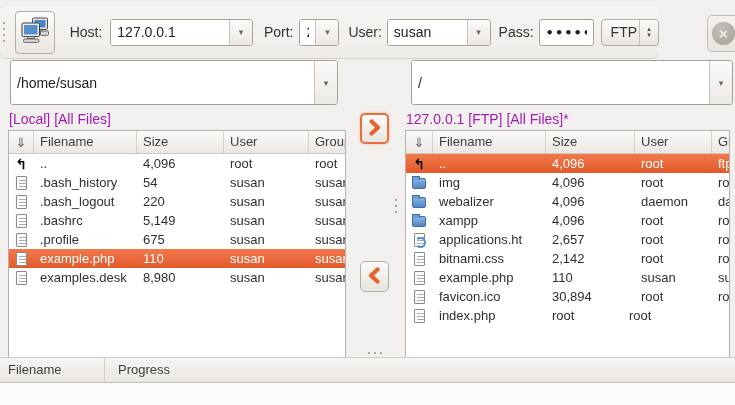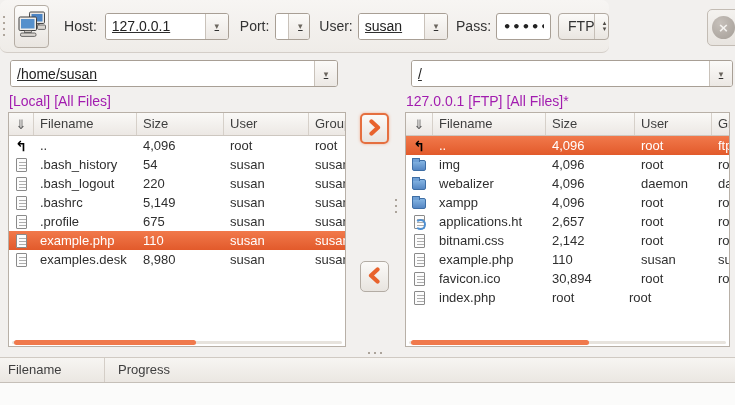--- a/index.html
+++ b/index.html
@@ -6,41 +6,41 @@
   html,body { width:735px; height:405px; overflow:hidden; }
   body {
     position:relative;
     background:#F2F0EE;
     font-family:"Liberation Sans","DejaVu Sans",sans-serif;
     font-size:13px; color:#2F2F2F;
   }
 
   
   .toolbar {
-    position:absolute; left:0; top:0; width:609px; height:53px;
+    position:absolute; left:0; top:6px; width:659px; height:53px;
     background:linear-gradient(#F7F5F3,#EFECE8);
     border-bottom:1px solid #D4CEC8;
     display:flex; align-items:center; white-space:nowrap;border-radius:7px;
   }
   .tb-grip {
     width:4px; height:24px; margin-left:2px;
     background-image:radial-gradient(circle,#AFA69C 1.1px,transparent 1.3px);
     background-size:4px 6px; background-repeat:repeat-y;
   }
   .connect-btn {
     width:43px; height:43px; margin-left:9px;
     border:1px solid #B5ADA4; border-radius:4px;
     background:linear-gradient(#FDFCFB,#E9E5E0);
     display:flex; align-items:center; justify-content:center;
   }
   .tb-label { margin-left:15px; font-size:14px; color:#333; }
   .lbl-port { margin-left:11px; } .lbl-user { margin-left:9px; } .lbl-pass { margin-left:8px; }
   .combo {
     display:flex; height:27px; margin-left:8px;
-    border:1px solid #A89F95; border-radius:3px; background:#fff; overflow:hidden;text-decoration:underline;
+    border:1px solid #A89F95; border-radius:3px; background:#fff; overflow:hidden;
   }
   .combo input {
     border:none; outline:none; padding:0 6px; background:#fff;
     font:14px "Liberation Sans","DejaVu Sans",sans-serif; color:#222; min-width:0; flex:1;
   }
   .combo .arrow-btn {
     width:23px; flex:none; border-left:1px solid #C9C2BA;
     background:linear-gradient(#FBFAF8,#ECE8E4);
     display:flex; align-items:center; justify-content:center;
     color:#6B6archer5F; color:#6B665F; font-size:9px;
@@ -75,21 +75,21 @@
     width:23px; height:23px; border-radius:50%;
     background:radial-gradient(circle at 35% 30%,#C6C0BA,#A59E97);
     color:#F4F2EF; font:bold 13px "DejaVu Sans",sans-serif;
     display:flex; align-items:center; justify-content:center;
   }
 
   
   .pane { position:absolute; top:60px; }
   .pane-left { left:8px; width:338px; }
   .pane-right { left:405px; width:330px; }
-  .path-combo { height:27px;gap:24px; }
+  .path-combo { height:45px;gap:24px; }
   .pane-left  .path-combo { margin-left:2px; width:328px; }
   .pane-right .path-combo { margin-left:6px; width:322px; }
   .pane-status { margin:6px 0 0 1px; height:17px; line-height:17px; font-size:14px; color:#a21caf;
                  white-space:nowrap; overflow:hidden; }
   .listframe {
     position:relative; margin-top:2px; height:235px;
     border:1px solid #B8B0A7; background:#fff; overflow:hidden;
   }
   .pane-left  .listframe { width:338px; margin-left:0; }
   .pane-right .listframe { width:325px; }

